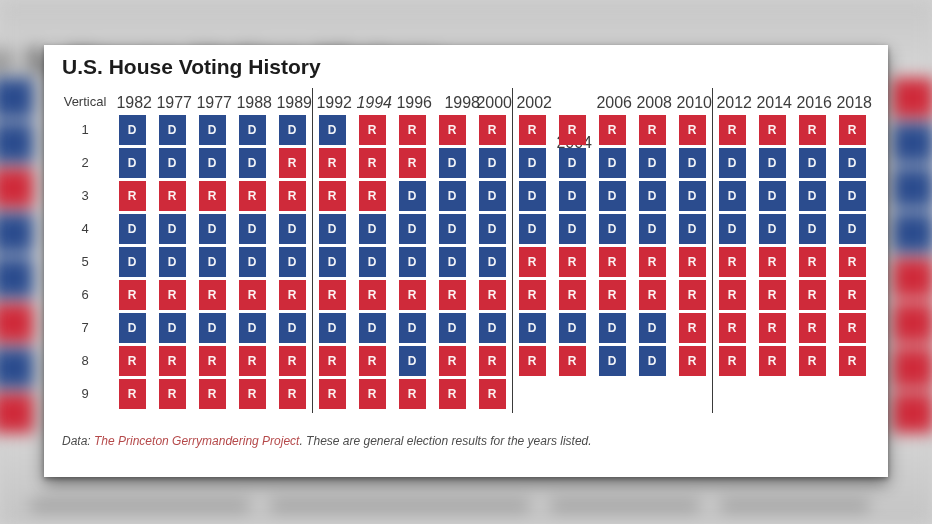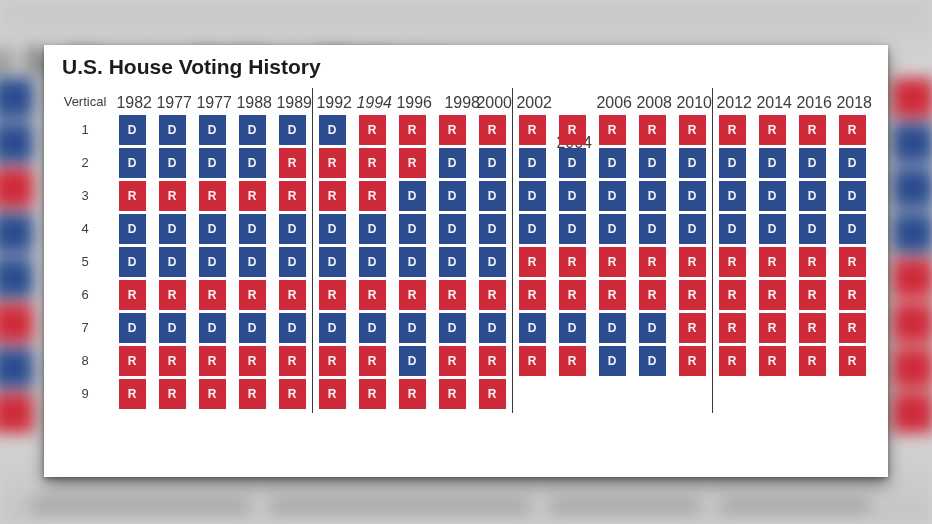--- a/index.html
+++ b/index.html
@@ -283,13 +283,16 @@
       <div class="cell R" style="left: 274.5px; top: 334px;">R</div>
       <div class="cell R" style="left: 314.5px; top: 334px;">R</div>
       <div class="cell R" style="left: 354.5px; top: 334px;">R</div>
       <div class="cell R" style="left: 394.5px; top: 334px;">R</div>
       <div class="cell R" style="left: 434.5px; top: 334px;">R</div>
       <div class="divider" style="left: 268px;"></div>
       <div class="divider" style="left: 468px;"></div>
       <div class="divider" style="left: 668px;"></div>
     </div>
 
+  <p class="footer-line footer-line-1">
+    <span>Data: </span><a class="source-link">The Princeton Gerrymandering Project</a><span>. These are general election results for the years listed.</span>
+  </p>
 </div>
 
 </body></html>

